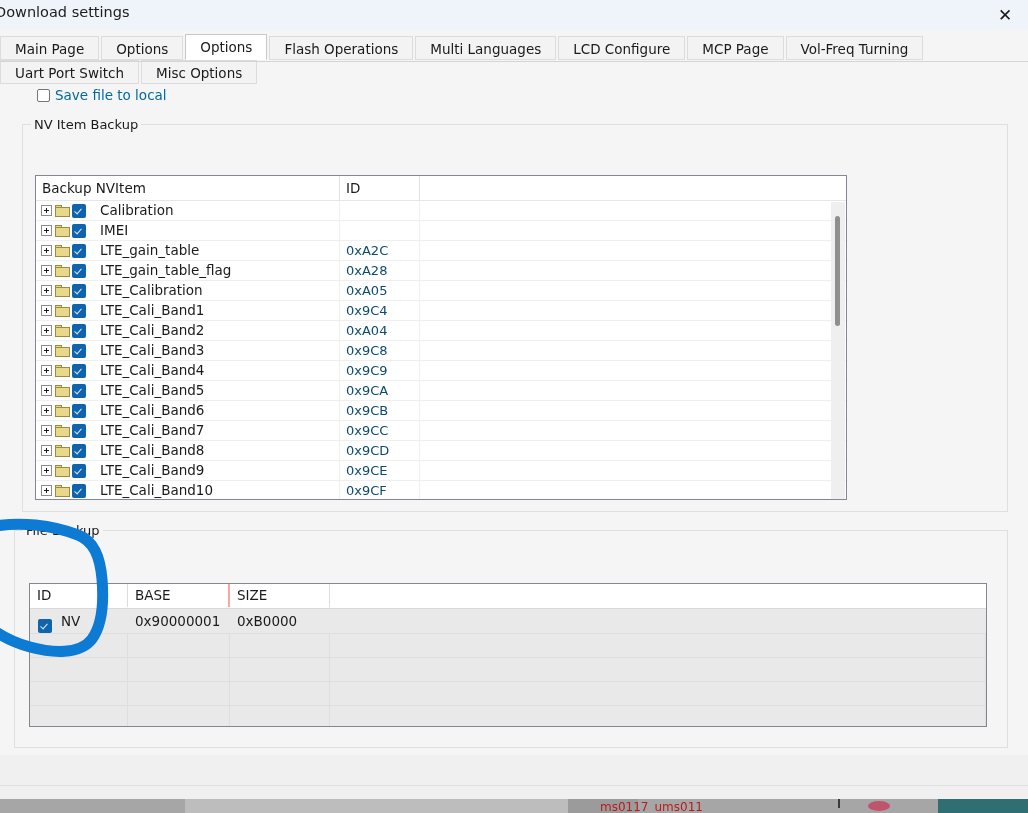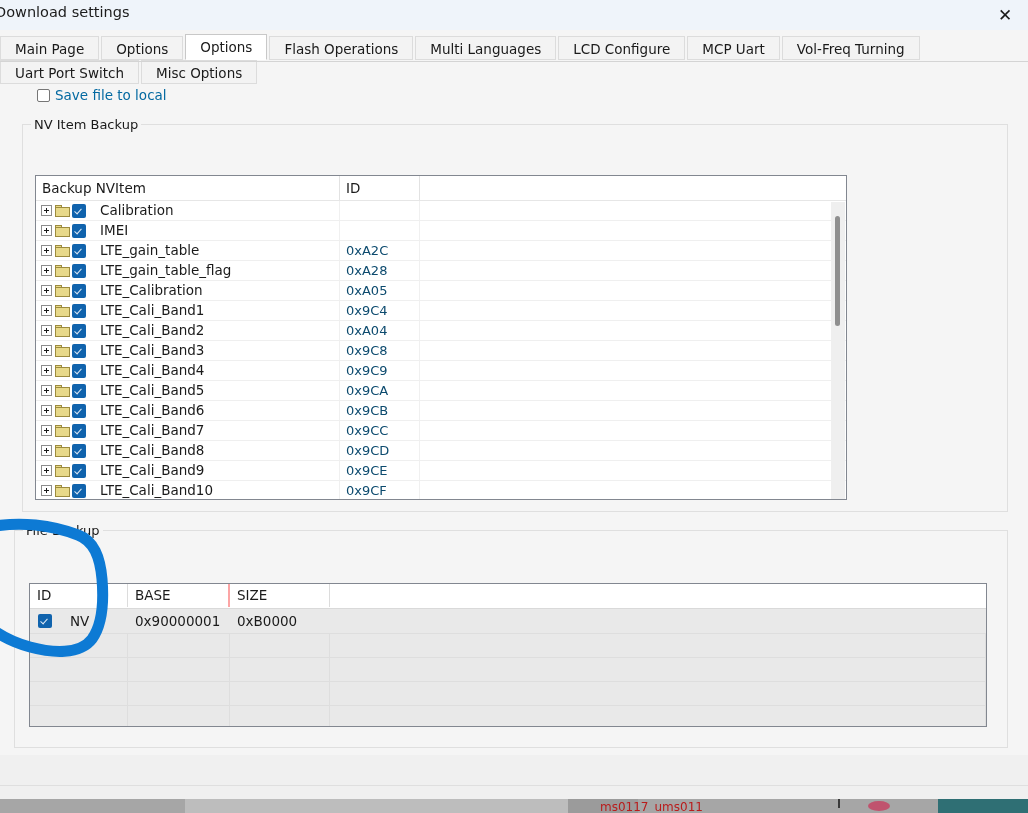--- a/index.html
+++ b/index.html
@@ -190,21 +190,21 @@
   .fcell {
     position: absolute; top: 0; height: 24px; line-height: 24px;
     font-size: 13.5px; color: #1a1a1a; padding-left: 7px;
     box-sizing: border-box; white-space: nowrap;
   }
   .fc-0 { left: 0;    width: 98px; }
   .fc-1 { left: 98px; width: 102px; }
   .fc-2 { left: 200px;width: 100px; }
   .fc-3 { left: 300px;width: 656px; }
   .frow.data .fcell { background: #e9e9e9; }
-  .frow.data .fc-0 { display: flex; align-items: center; gap: 18px;
+  .frow.data .fc-0 { display: flex; align-items: flex-end; gap: 9px;
     padding-left: 8px; }
   .frow.empty { background: #e9e9e9; }
   .frow.empty .fcell { border-top: 1px solid #dedede;
     border-right: 1px solid #dedede; background: #e9e9e9; }
 
   
   #btnbar {
     position: absolute; left: 0; top: 755px; width: 1028px; height: 44px;
     background: #f0f0f0; border-top: 1px solid #dfdfdf;
   }
@@ -253,21 +253,21 @@
 
 <div id="dialog">
 
   <div id="tabstrip">
     <div class="tab">Main Page</div>
     <div class="tab">Options</div>
     <div class="tab active">Options</div>
     <div class="tab">Flash Operations</div>
     <div class="tab">Multi Languages</div>
     <div class="tab">LCD Configure</div>
-    <div class="tab">MCP Uart</div>
+    <div class="tab">MCP Page</div>
     <div class="tab">Vol-Freq Turning</div>
     <div class="tab">Uart Port Switch</div>
     <div class="tab">Misc Options</div>
   </div>
 
   <div id="savelocal-row">
     <div class="win-check-empty"></div>
     <span id="savelocal-label">Save file to local</span>
   </div>
 

